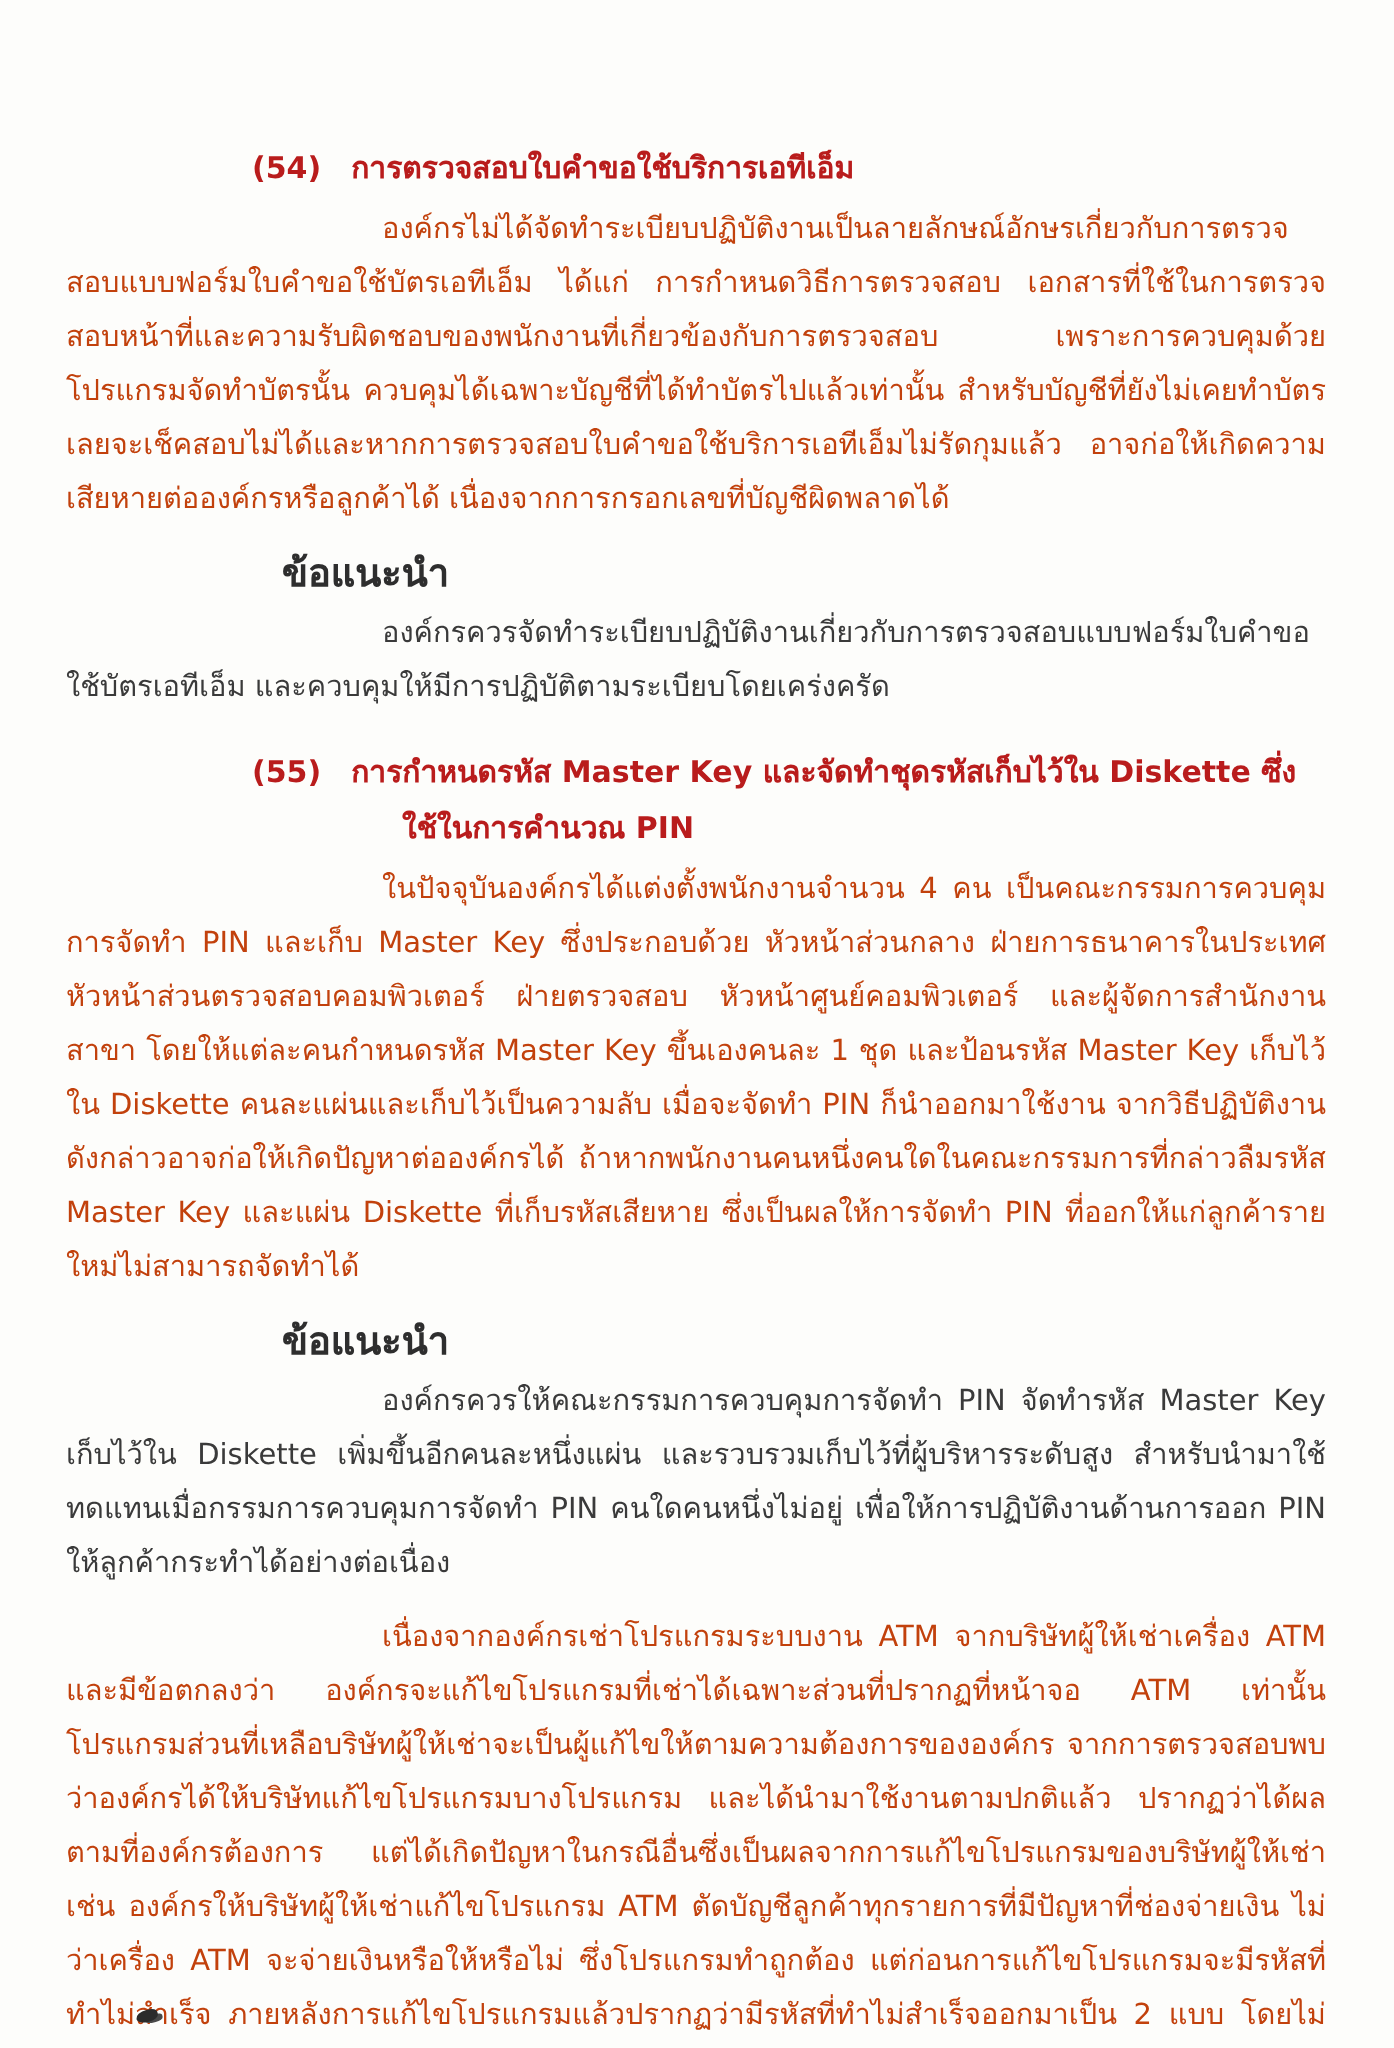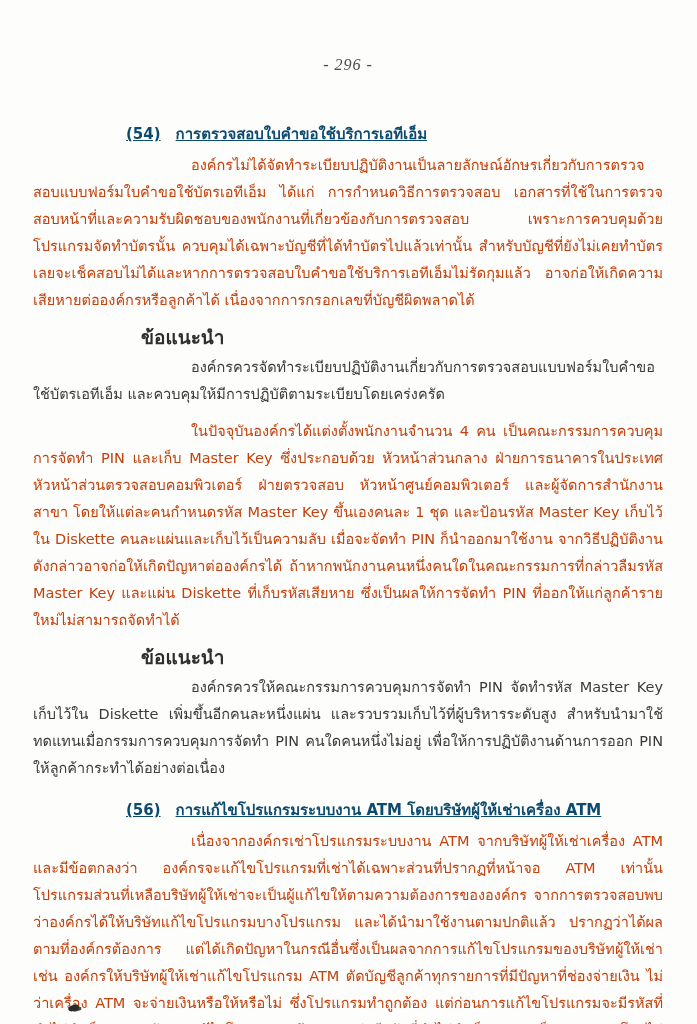--- a/index.html
+++ b/index.html
@@ -25,26 +25,25 @@
     font-style: italic;
     font-size: 16px;
     letter-spacing: 1px;
     color: #4a4a4a;
     margin: 0 0 46px 0;
   }
   .section { margin: 0; }
   .section-heading {
     font-size: 15px;
     font-weight: bold;
-    color: #0c4a6e;
+    color: #b91c1c;
     line-height: 28px;
     padding-left: 168px;
     text-indent: -75px;
     margin: 14px 0 4px 0;
-    text-decoration: underline;
   }
   .section-heading .sec-num {
     margin-right: 15px;
     font-weight: bold;
   }
   .body-par {
     font-size: 14.5px;
     line-height: 27px;
     text-align: justify;
     text-indent: 158px;
@@ -76,35 +75,34 @@
     border-radius: 60% 40% 50% 50%;
     transform: rotate(-14deg);
     box-shadow: 3px 2px 0 -1px #4a4a4a;
   }
 </style>
 </head>
 <body>
 
 <div class="page">
 
-  <div class="page-number">- 296 -</div>
 
   <div class="section">
     <div class="section-heading"><span class="sec-num">(54)</span><span>การตรวจสอบใบคำขอใช้บริการเอทีเอ็ม</span></div>
     <p class="body-par">องค์กรไม่ได้จัดทำระเบียบปฏิบัติงานเป็นลายลักษณ์อักษรเกี่ยวกับการตรวจสอบแบบฟอร์มใบคำขอใช้บัตรเอทีเอ็ม ได้แก่ การกำหนดวิธีการตรวจสอบ เอกสารที่ใช้ในการตรวจสอบหน้าที่และความรับผิดชอบของพนักงานที่เกี่ยวข้องกับการตรวจสอบ เพราะการควบคุมด้วยโปรแกรมจัดทำบัตรนั้น ควบคุมได้เฉพาะบัญชีที่ได้ทำบัตรไปแล้วเท่านั้น สำหรับบัญชีที่ยังไม่เคยทำบัตรเลยจะเช็คสอบไม่ได้และหากการตรวจสอบใบคำขอใช้บริการเอทีเอ็มไม่รัดกุมแล้ว อาจก่อให้เกิดความเสียหายต่อองค์กรหรือลูกค้าได้ เนื่องจากการกรอกเลขที่บัญชีผิดพลาดได้</p>
     <div class="rec-label">ข้อแนะนำ</div>
     <p class="rec-par">องค์กรควรจัดทำระเบียบปฏิบัติงานเกี่ยวกับการตรวจสอบแบบฟอร์มใบคำขอใช้บัตรเอทีเอ็ม และควบคุมให้มีการปฏิบัติตามระเบียบโดยเคร่งครัด</p>
   </div>
 
   <div class="section">
+    <div class="section-heading"><span class="sec-num">(55)</span><span>การกำหนดรหัส Master Key และจัดทำชุดรหัสเก็บไว้ใน Diskette ซึ่งใช้ในการคำนวณ PIN</span></div>
     <p class="body-par">ในปัจจุบันองค์กรได้แต่งตั้งพนักงานจำนวน 4 คน เป็นคณะกรรมการควบคุมการจัดทำ PIN และเก็บ Master Key ซึ่งประกอบด้วย หัวหน้าส่วนกลาง ฝ่ายการธนาคารในประเทศ หัวหน้าส่วนตรวจสอบคอมพิวเตอร์ ฝ่ายตรวจสอบ หัวหน้าศูนย์คอมพิวเตอร์ และผู้จัดการสำนักงานสาขา โดยให้แต่ละคนกำหนดรหัส Master Key ขึ้นเองคนละ 1 ชุด และป้อนรหัส Master Key เก็บไว้ใน Diskette คนละแผ่นและเก็บไว้เป็นความลับ เมื่อจะจัดทำ PIN ก็นำออกมาใช้งาน จากวิธีปฏิบัติงานดังกล่าวอาจก่อให้เกิดปัญหาต่อองค์กรได้ ถ้าหากพนักงานคนหนึ่งคนใดในคณะกรรมการที่กล่าวลืมรหัส Master Key และแผ่น Diskette ที่เก็บรหัสเสียหาย ซึ่งเป็นผลให้การจัดทำ PIN ที่ออกให้แก่ลูกค้ารายใหม่ไม่สามารถจัดทำได้</p>
     <div class="rec-label">ข้อแนะนำ</div>
     <p class="rec-par">องค์กรควรให้คณะกรรมการควบคุมการจัดทำ PIN จัดทำรหัส Master Key เก็บไว้ใน Diskette เพิ่มขึ้นอีกคนละหนึ่งแผ่น และรวบรวมเก็บไว้ที่ผู้บริหารระดับสูง สำหรับนำมาใช้ทดแทนเมื่อกรรมการควบคุมการจัดทำ PIN คนใดคนหนึ่งไม่อยู่ เพื่อให้การปฏิบัติงานด้านการออก PIN ให้ลูกค้ากระทำได้อย่างต่อเนื่อง</p>
   </div>
 
   <div class="section">
-    <div class="section-heading"><span class="sec-num">(56)</span><span>การแก้ไขโปรแกรมระบบงาน ATM โดยบริษัทผู้ให้เช่าเครื่อง ATM</span></div>
     <p class="body-par">เนื่องจากองค์กรเช่าโปรแกรมระบบงาน ATM จากบริษัทผู้ให้เช่าเครื่อง ATM และมีข้อตกลงว่า องค์กรจะแก้ไขโปรแกรมที่เช่าได้เฉพาะส่วนที่ปรากฏที่หน้าจอ ATM เท่านั้น โปรแกรมส่วนที่เหลือบริษัทผู้ให้เช่าจะเป็นผู้แก้ไขให้ตามความต้องการขององค์กร จากการตรวจสอบพบว่าองค์กรได้ให้บริษัทแก้ไขโปรแกรมบางโปรแกรม และได้นำมาใช้งานตามปกติแล้ว ปรากฏว่าได้ผลตามที่องค์กรต้องการ แต่ได้เกิดปัญหาในกรณีอื่นซึ่งเป็นผลจากการแก้ไขโปรแกรมของบริษัทผู้ให้เช่า เช่น องค์กรให้บริษัทผู้ให้เช่าแก้ไขโปรแกรม ATM ตัดบัญชีลูกค้าทุกรายการที่มีปัญหาที่ช่องจ่ายเงิน ไม่ว่าเครื่อง ATM จะจ่ายเงินหรือให้หรือไม่ ซึ่งโปรแกรมทำถูกต้อง แต่ก่อนการแก้ไขโปรแกรมจะมีรหัสที่ทำไม่สำเร็จ ภายหลังการแก้ไขโปรแกรมแล้วปรากฏว่ามีรหัสที่ทำไม่สำเร็จออกมาเป็น 2 แบบ โดยไม่ทราบสาเหตุ และมีผลต่อการทำงานของเครื่อง ATM</p>
   </div>
 
   <div class="ink-mark"></div>
 
 </div>
 
 </body></html>

